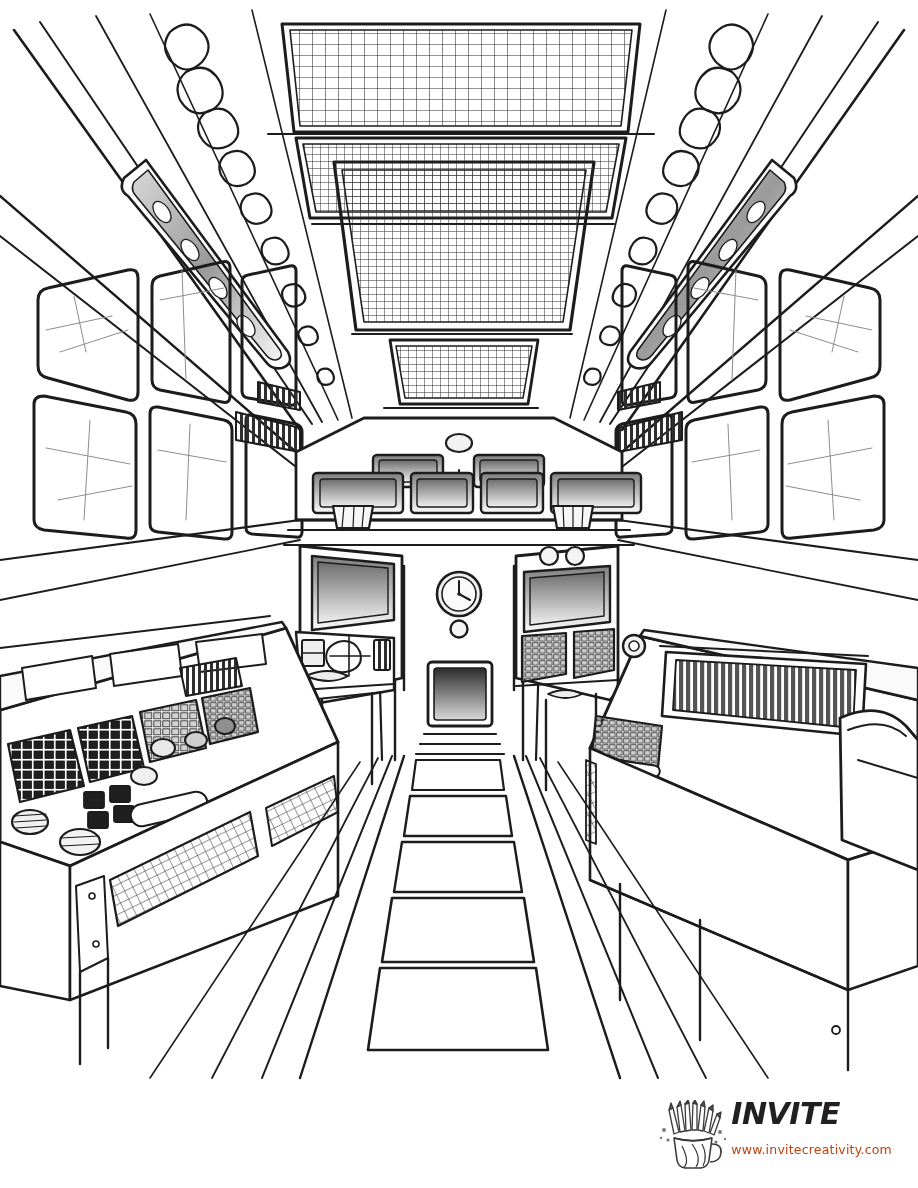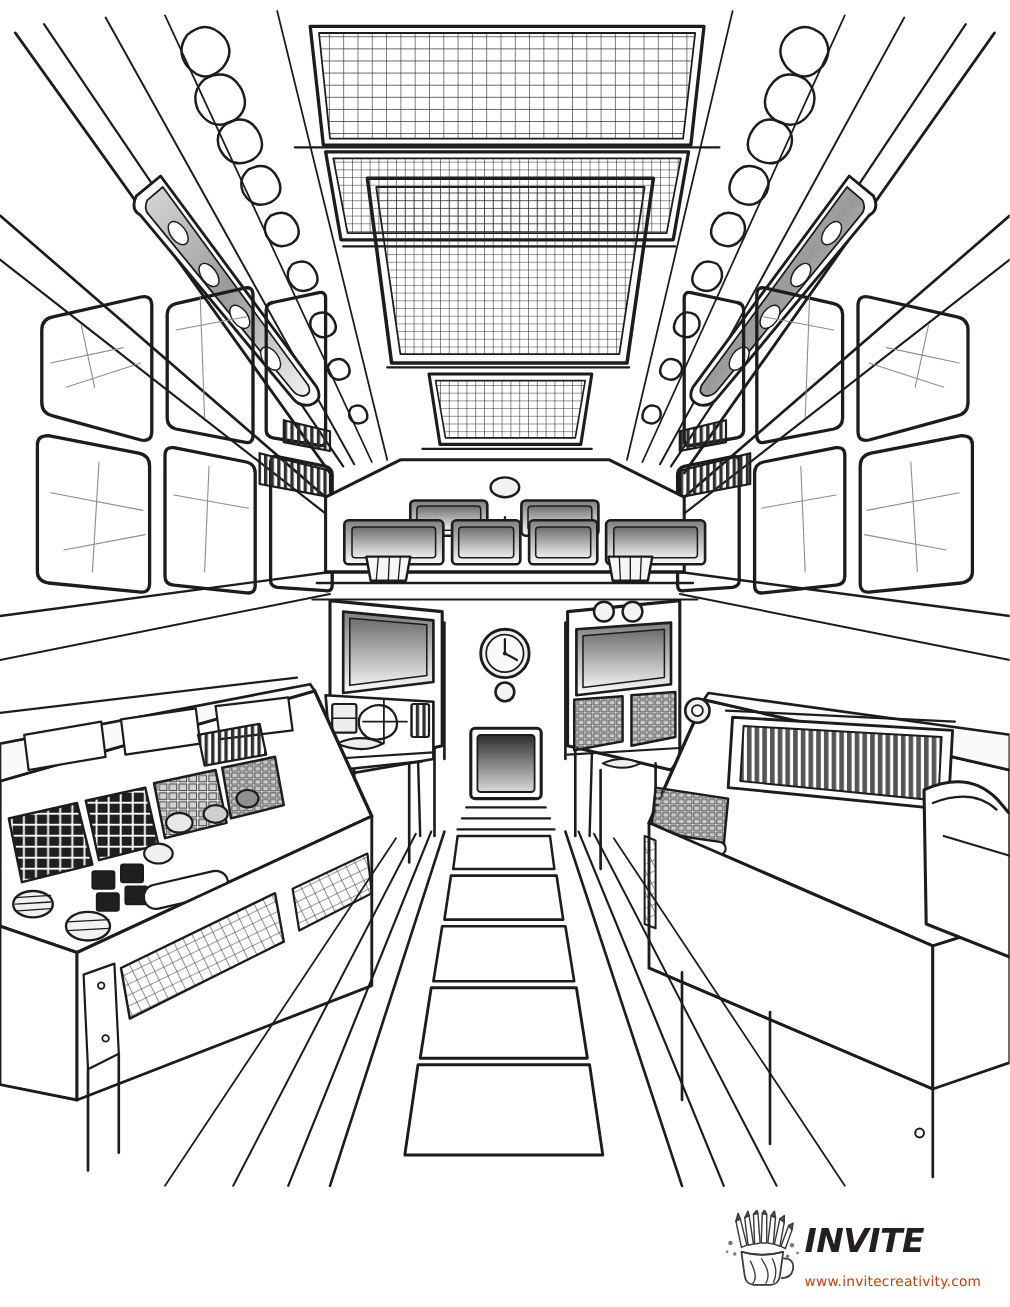--- a/index.html
+++ b/index.html
@@ -9,21 +9,21 @@
     font-family:"Liberation Sans", sans-serif;
     color:#1c1c1c;
   }
   #page{position:absolute;inset:0;background:#ffffff;}
   #art{position:absolute;left:0;top:0;width:918px;height:1085px;}
   #art svg{display:block;width:918px;height:1085px;}
 
   
   #brand{
     position:absolute;right:26px;bottom:18px;
-    display:flex;align-items:flex-end;gap:1px;
+    display:flex;align-items:flex-start;gap:1px;
   }
   #brand .mark{width:74px;height:70px;flex:0 0 auto;}
   #brand .mark svg{display:block;width:74px;height:70px;}
   #brand .words{display:flex;flex-direction:column;line-height:0.92;}
   .bword{
     font-family:"DejaVu Sans", sans-serif;
     font-weight:bold;font-style:italic;
     letter-spacing:-0.5px;color:#231f20;
   }
   #brand-line1{font-size:30px;}

